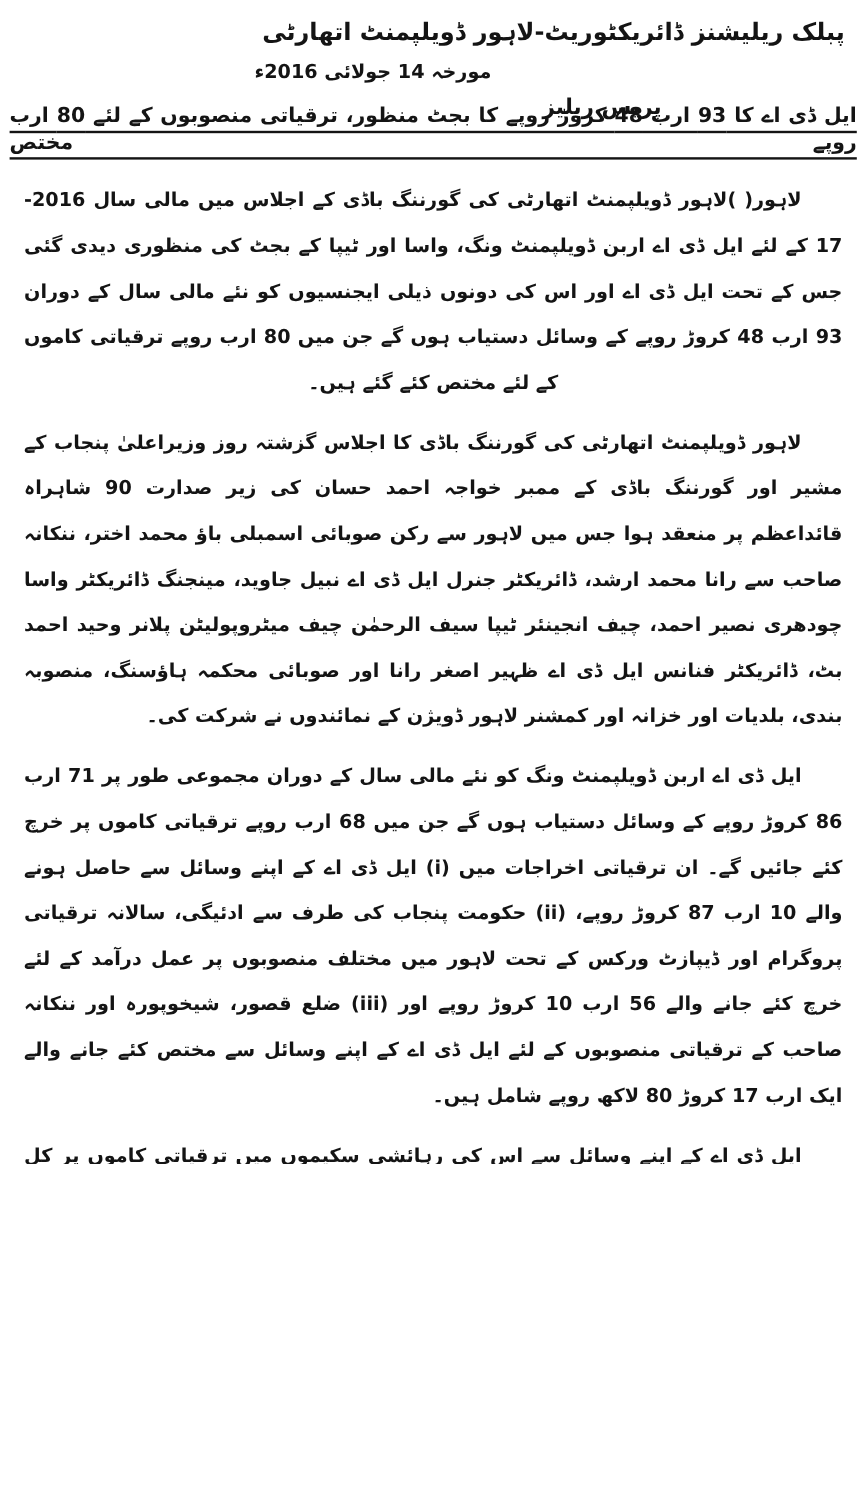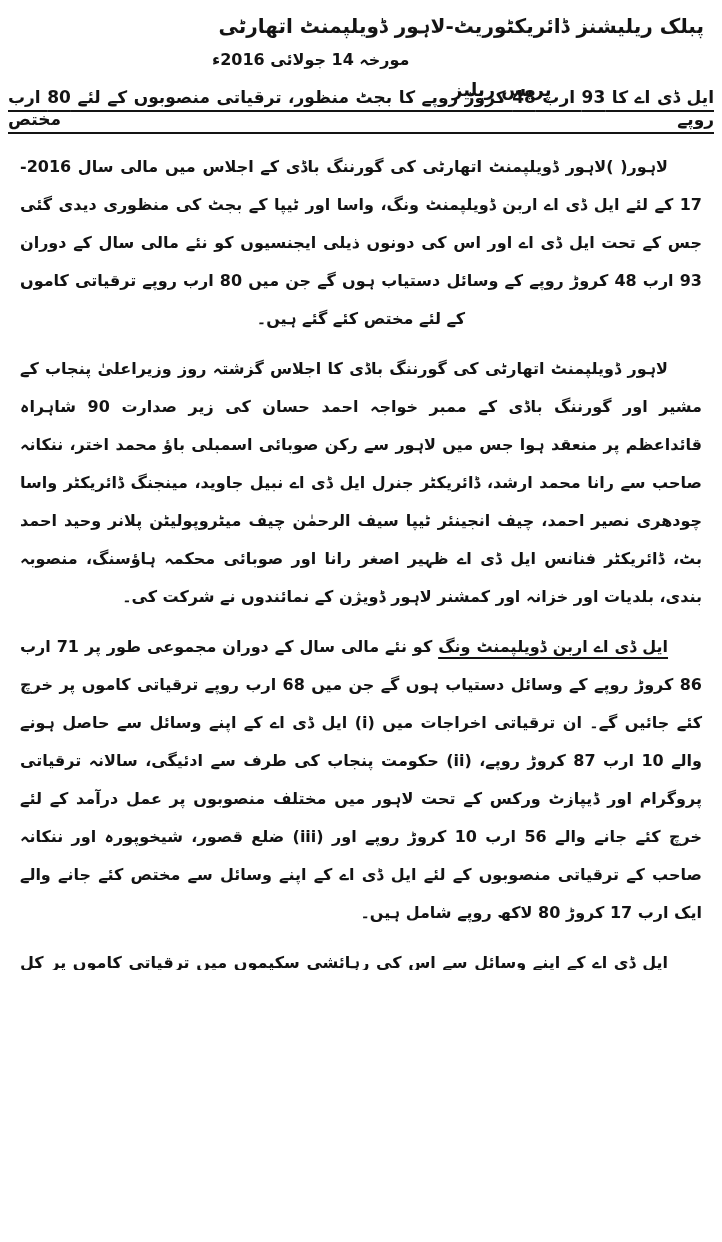--- a/index.html
+++ b/index.html
@@ -63,21 +63,20 @@
     text-align: justify;
   }
   .body-text p {
     margin: 12px;
     text-indent: 34px;
   }
   .p-center-last {
     text-align-last: center;
   }
   .lead-underline {
-    text-decoration: underline;
     text-underline-offset: 5px;
     text-decoration-thickness: 2px;
   }
 </style>
 </head>
 <body>
 
 <div class="page">
 
   <div class="org-title">پبلک ریلیشنز ڈائریکٹوریٹ-لاہور ڈویلپمنٹ اتھارٹی</div>

